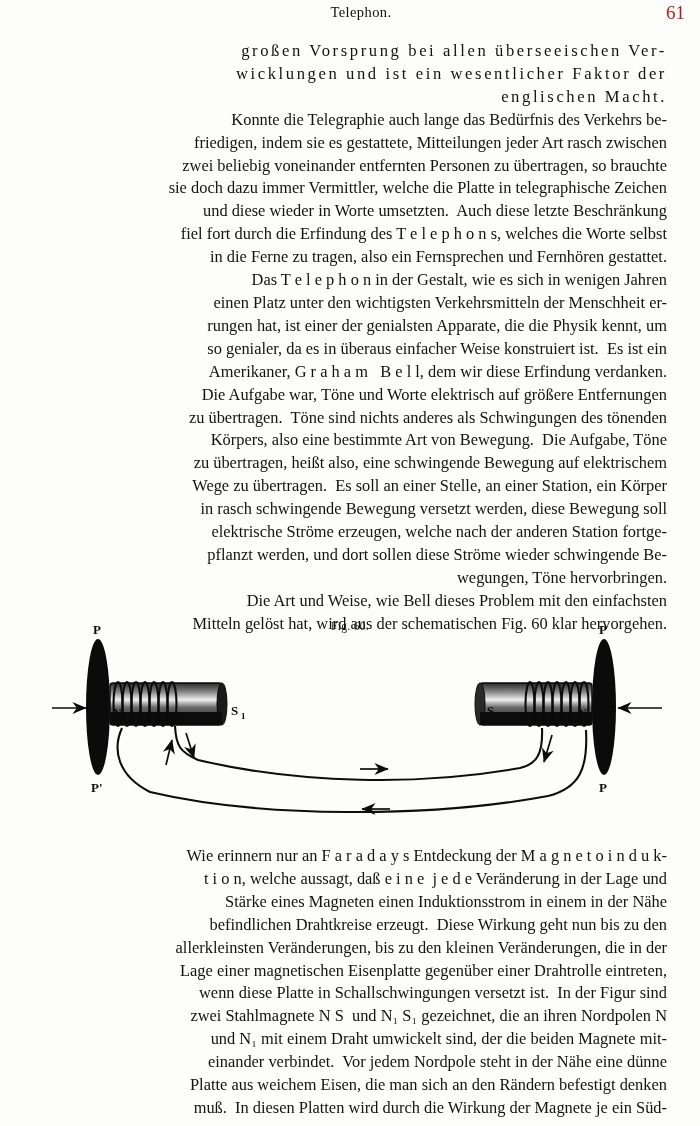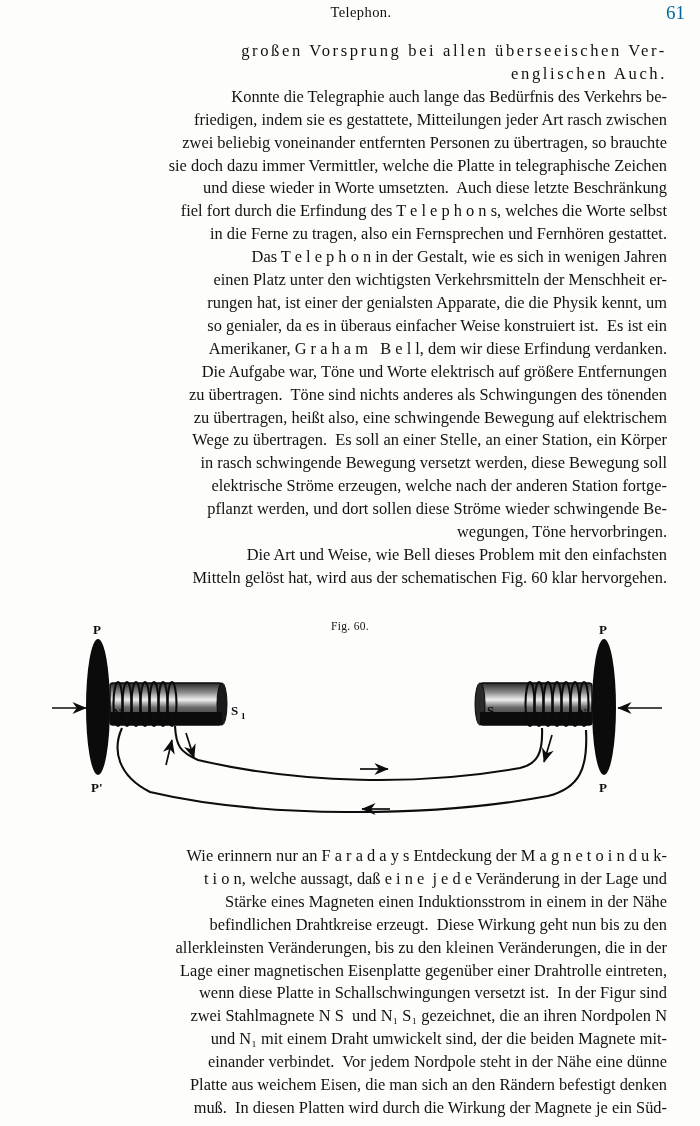--- a/index.html
+++ b/index.html
@@ -38,21 +38,21 @@
     text-align: center;
     font-size: 14.5px;
     letter-spacing: 0.4px;
     color: #101010;
   }
   .runhead .folio {
     position: absolute;
     right: 26px;
     top: -2px;
     font-size: 19px;
-    color: #0369a1;
+    color: #b91c1c;
   }
 
   
   .textblock {
     position: absolute;
     left: 35px;
     width: 632px;
   }
   .ln {
     font-size: 16.4px;
@@ -99,35 +99,37 @@
 
 <div class="page">
 
   <div class="runhead">
     <div class="title">Telephon.</div>
     <div class="folio">61</div>
   </div>
 
   <div class="textblock" id="block-top">
       <div class="ln spaced">großen Vorsprung bei allen überseeischen Ver-</div>
-      <div class="ln spaced">englischen Auch.</div>
+      <div class="ln spaced">wicklungen und ist ein wesentlicher Faktor der</div>
+      <div class="ln spaced">englischen Macht.</div>
       <div class="ln">      Konnte die Telegraphie auch lange das Bedürfnis des Verkehrs be-</div>
       <div class="ln">friedigen, indem sie es gestattete, Mitteilungen jeder Art rasch zwischen</div>
       <div class="ln">zwei beliebig voneinander entfernten Personen zu übertragen, so brauchte</div>
       <div class="ln">sie doch dazu immer Vermittler, welche die Platte in telegraphische Zeichen</div>
       <div class="ln">und diese wieder in Worte umsetzten.  Auch diese letzte Beschränkung</div>
       <div class="ln">fiel fort durch die Erfindung des T e l e p h o n s, welches die Worte selbst</div>
       <div class="ln">in die Ferne zu tragen, also ein Fernsprechen und Fernhören gestattet.</div>
       <div class="ln">      Das T e l e p h o n in der Gestalt, wie es sich in wenigen Jahren</div>
       <div class="ln">einen Platz unter den wichtigsten Verkehrsmitteln der Menschheit er-</div>
       <div class="ln">rungen hat, ist einer der genialsten Apparate, die die Physik kennt, um</div>
       <div class="ln">so genialer, da es in überaus einfacher Weise konstruiert ist.  Es ist ein</div>
       <div class="ln">Amerikaner, G r a h a m   B e l l, dem wir diese Erfindung verdanken.</div>
       <div class="ln">      Die Aufgabe war, Töne und Worte elektrisch auf größere Entfernungen</div>
       <div class="ln">zu übertragen.  Töne sind nichts anderes als Schwingungen des tönenden</div>
+      <div class="ln">Körpers, also eine bestimmte Art von Bewegung.  Die Aufgabe, Töne</div>
       <div class="ln">zu übertragen, heißt also, eine schwingende Bewegung auf elektrischem</div>
       <div class="ln">Wege zu übertragen.  Es soll an einer Stelle, an einer Station, ein Körper</div>
       <div class="ln">in rasch schwingende Bewegung versetzt werden, diese Bewegung soll</div>
       <div class="ln">elektrische Ströme erzeugen, welche nach der anderen Station fortge-</div>
       <div class="ln">pflanzt werden, und dort sollen diese Ströme wieder schwingende Be-</div>
       <div class="ln">wegungen, Töne hervorbringen.</div>
       <div class="ln">      Die Art und Weise, wie Bell dieses Problem mit den einfachsten</div>
       <div class="ln">Mitteln gelöst hat, wird aus der schematischen Fig. 60 klar hervorgehen.</div>
     </div>
 

